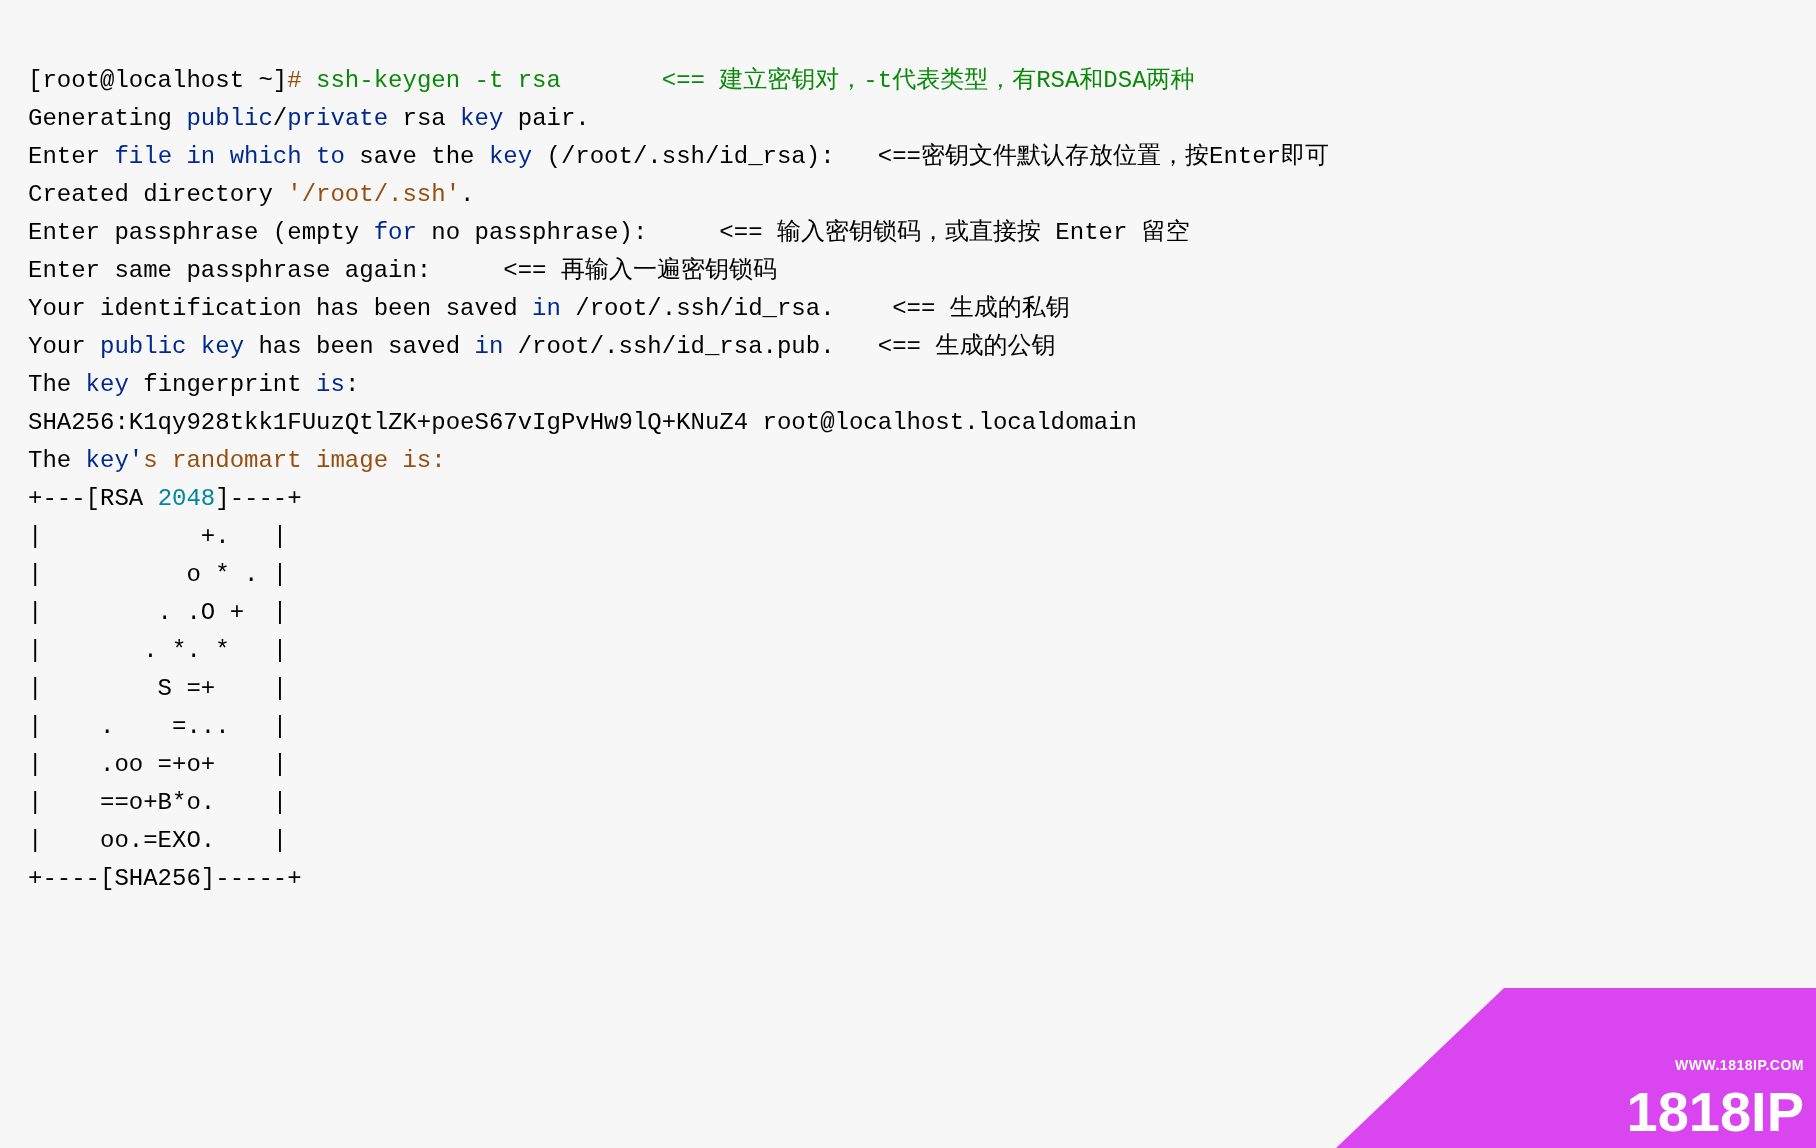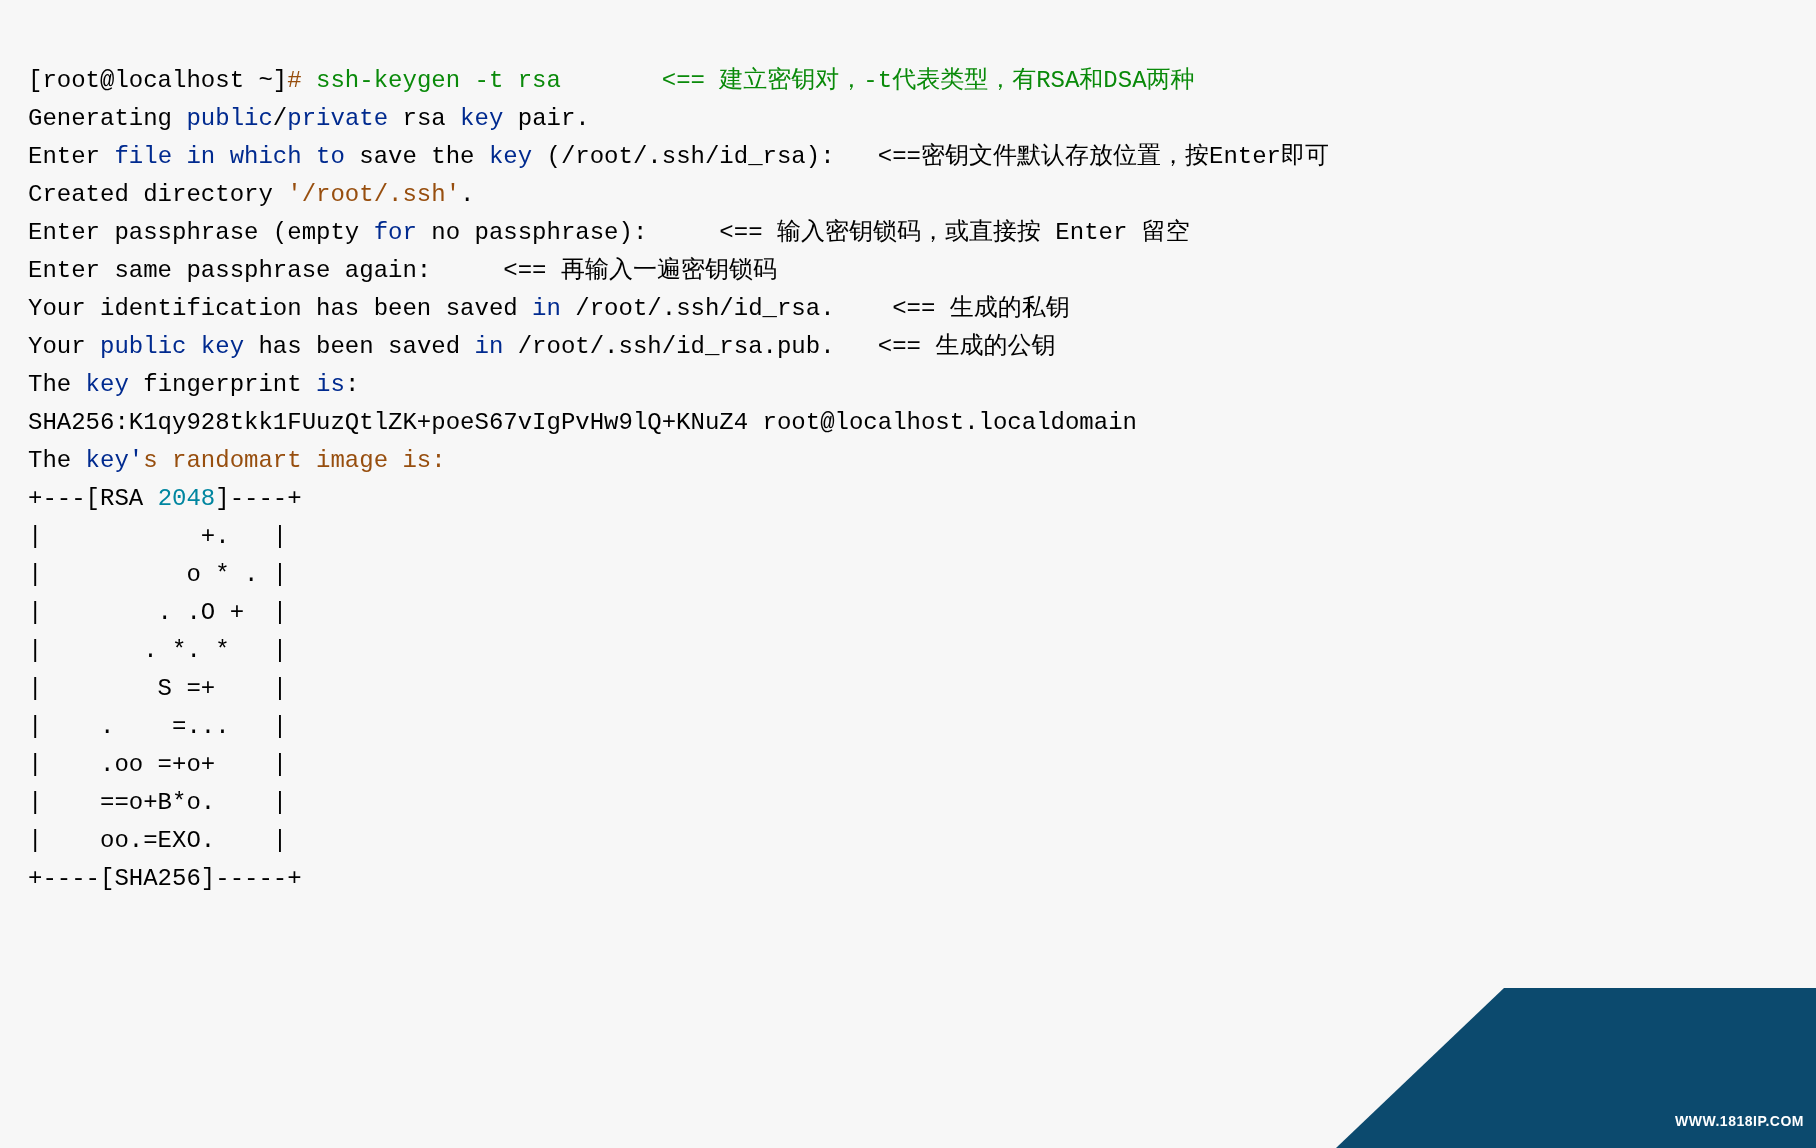--- a/index.html
+++ b/index.html
@@ -22,21 +22,21 @@
   .navy   { color: #002a8f; }
   .brown  { color: #974e0e; }
   .green  { color: #0a8a0a; }
   .teal   { color: #0086a0; }
   .ribbon {
     position: absolute;
     right: 0;
     bottom: 0;
     width: 480px;
     height: 160px;
-    background: #0c4a6e;
+    background: #d946ef;
     clip-path: polygon(35% 0, 100% 0, 100% 100%, 0 100%);
   }
   .ribbon-inner {
     position: absolute;
     right: 12px;
     bottom: 8px;
     color: #fff;
     font-family: "Arial Black", Arial, sans-serif;
     text-align: right;
   }
@@ -75,14 +75,15 @@
 <span class="black">|    .    =...   |</span>
 <span class="black">|    .oo =+o+    |</span>
 <span class="black">|    ==o+B*o.    |</span>
 <span class="black">|    oo.=EXO.    |</span>
 <span class="black">+----[SHA256]-----+</span>
 </div>
 
 <div class="ribbon">
   <div class="ribbon-inner">
     <div class="ribbon-url">WWW.1818IP.COM</div>
+    <div class="ribbon-brand">1818IP</div>
   </div>
 </div>
 
 </body></html>

